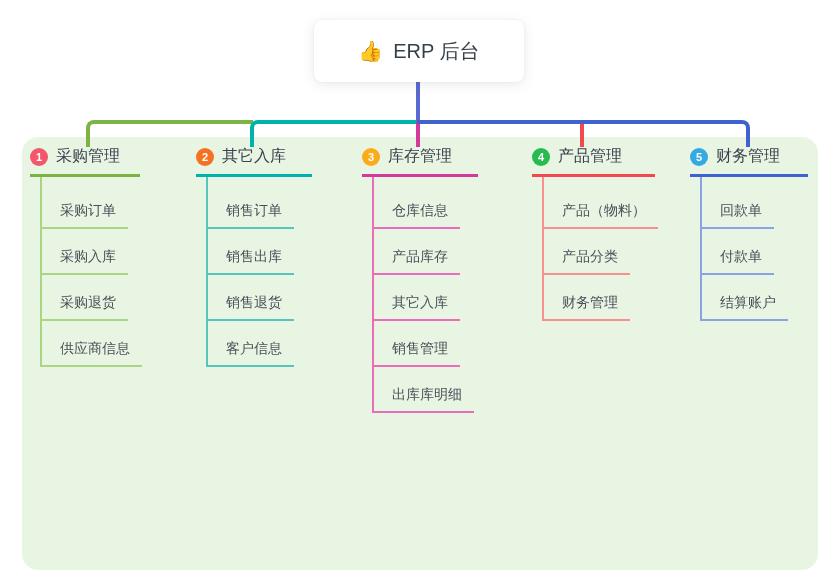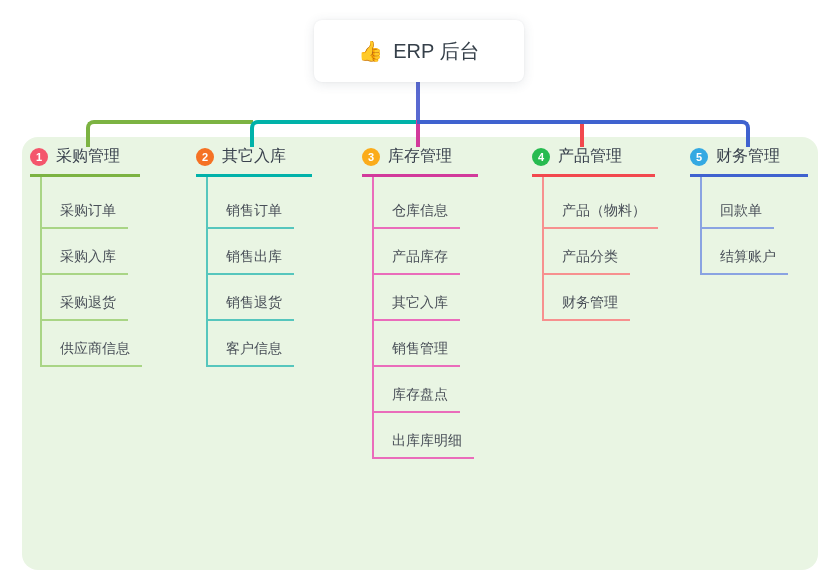--- a/index.html
+++ b/index.html
@@ -126,23 +126,20 @@
         <div class="child">
           <span>产品库存</span>
         </div>
         <div class="child">
           <span>其它入库</span>
         </div>
         <div class="child">
           <span>销售管理</span>
         </div>
         <div class="child">
-          <span>库存盘点</span>
-        </div>
-        <div class="child">
           <span>出库库明细</span>
         </div>
       </div>
   </div>
     <div class="branch bpos-3" style="--main: #f2484e; --child: #f7908f;">
     <div class="branch-header">
       <span class="badge" style="background: rgb(39, 187, 80);">4</span>
       <span>产品管理</span>
     </div>
     <div class="children">
@@ -160,17 +157,20 @@
     <div class="branch bpos-4" style="--main: #3f62cf; --child: #8aa3e2;">
     <div class="branch-header">
       <span class="badge" style="background: rgb(52, 169, 226);">5</span>
       <span>财务管理</span>
     </div>
     <div class="children">
         <div class="child">
           <span>回款单</span>
         </div>
         <div class="child">
+          <span>付款单</span>
+        </div>
+        <div class="child">
           <span>结算账户</span>
         </div>
       </div>
   </div>
   </div>
 
 </body></html>

